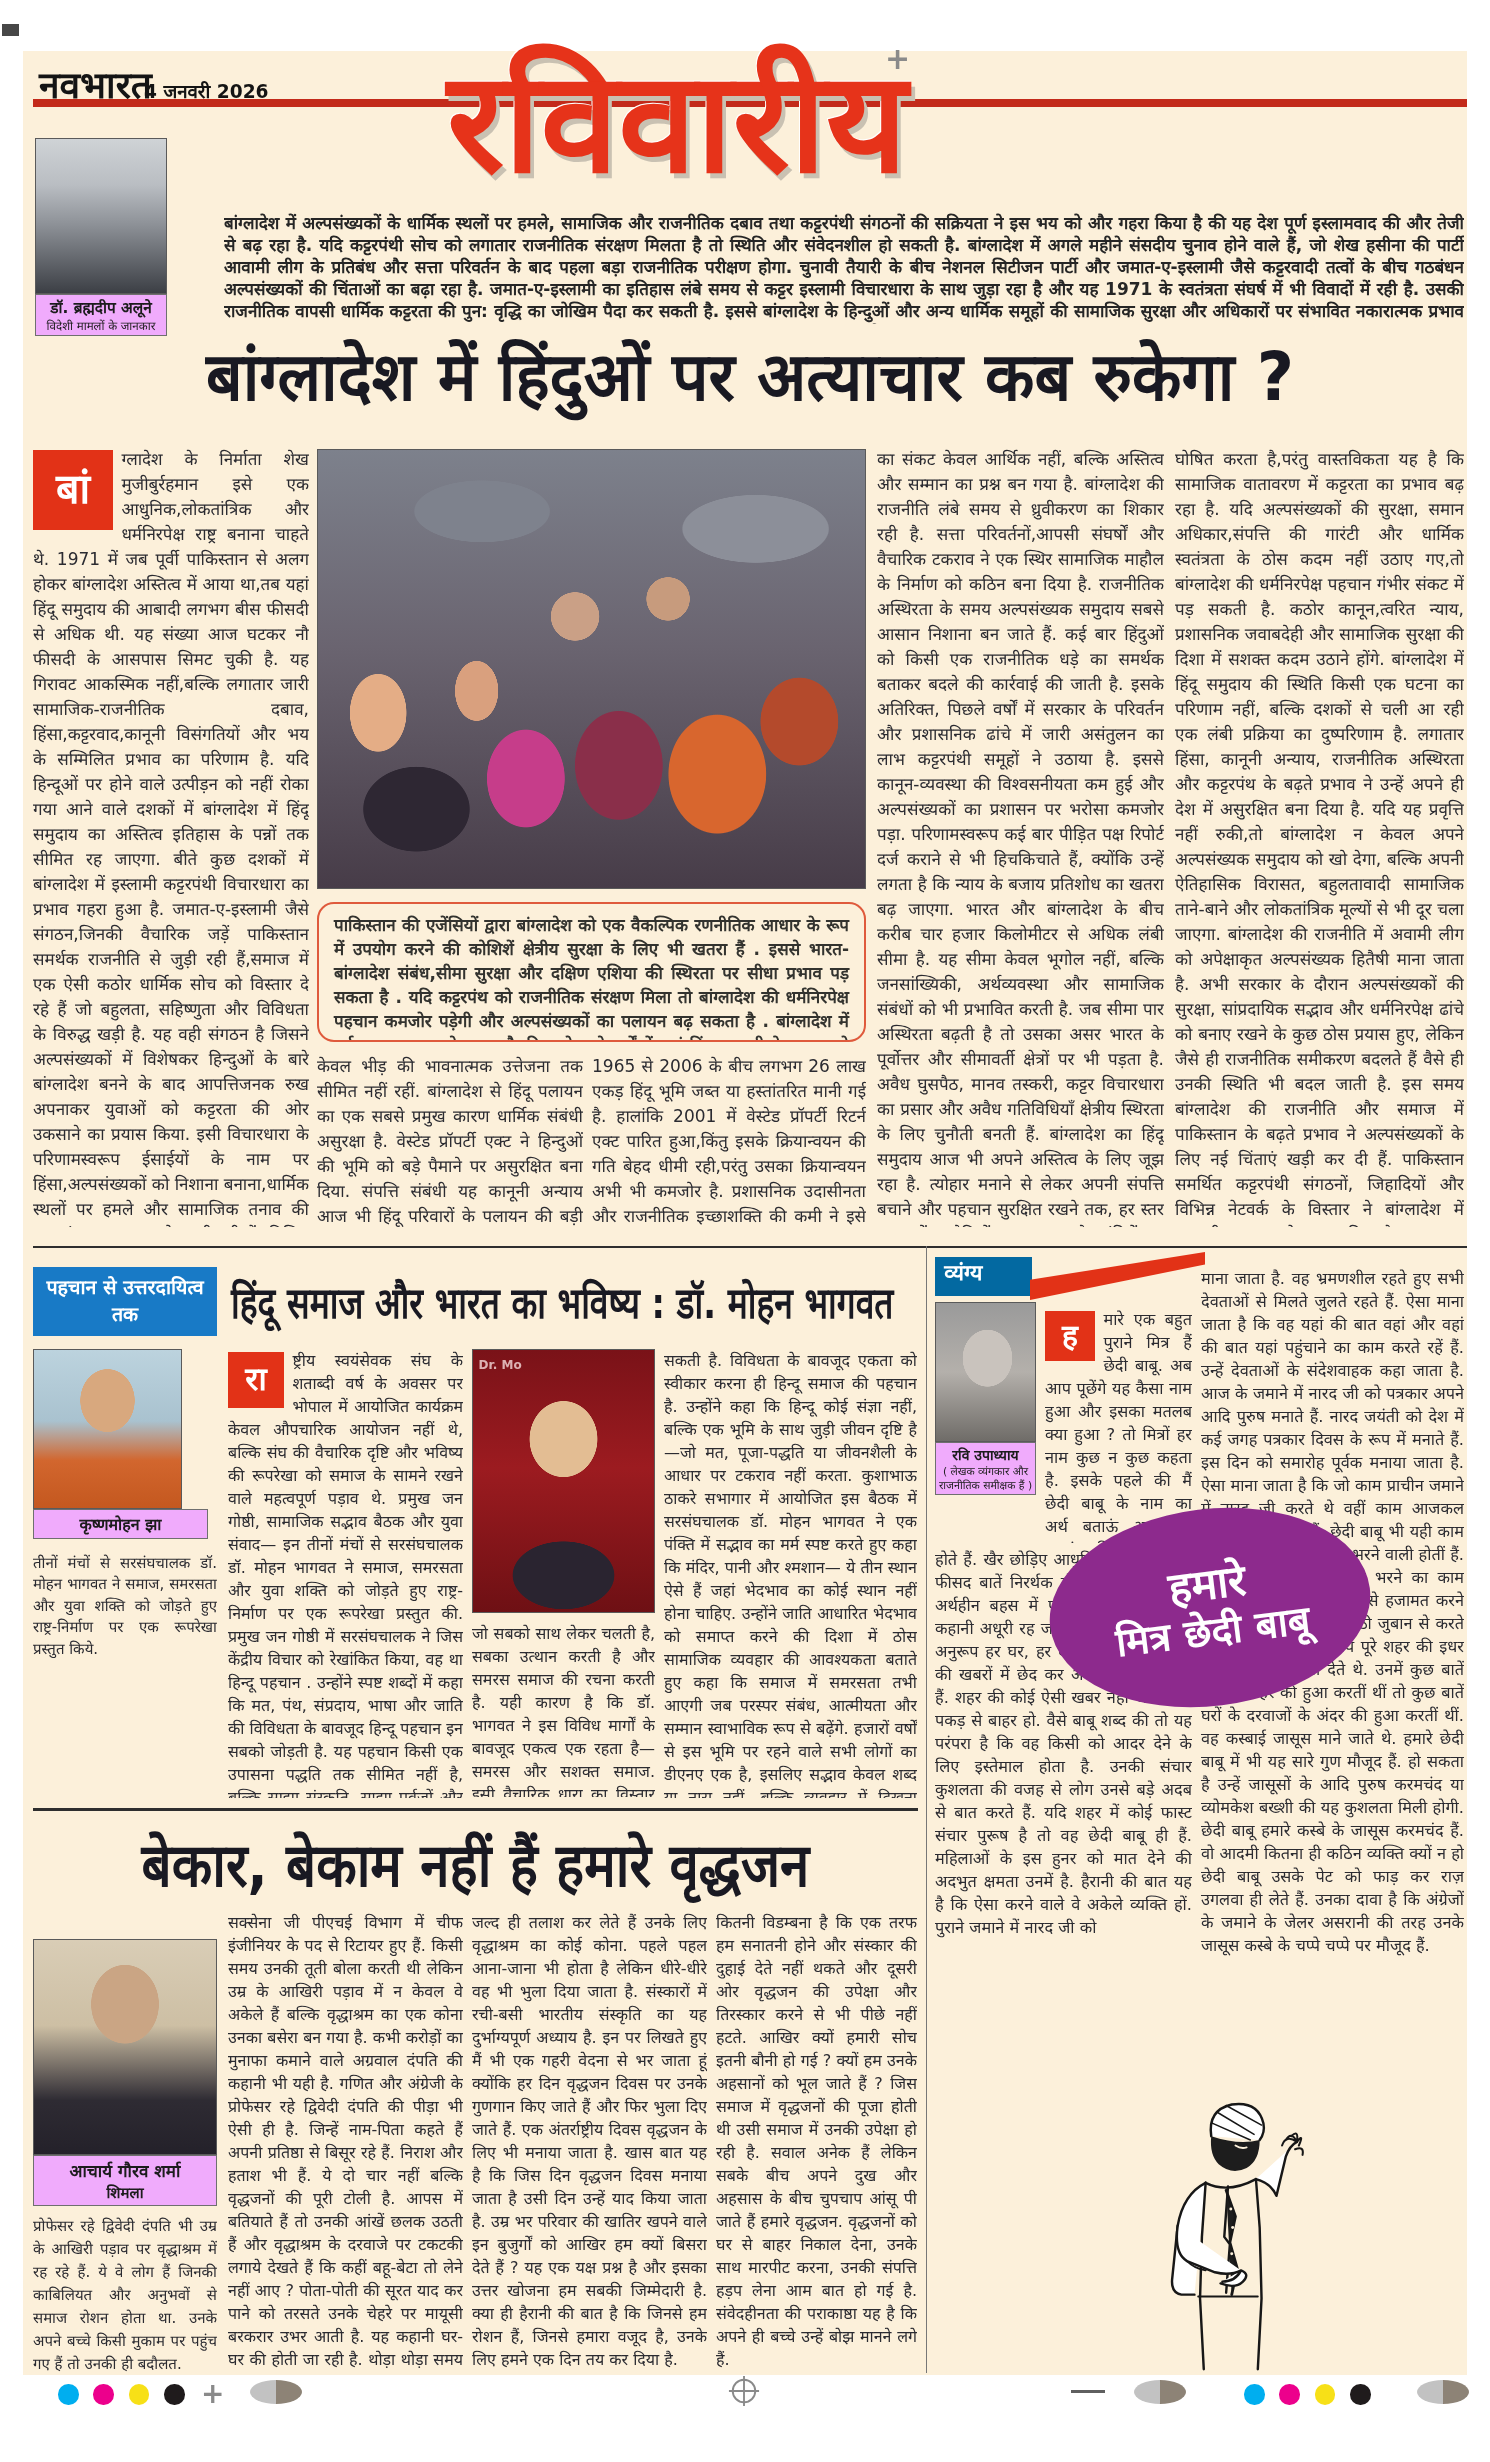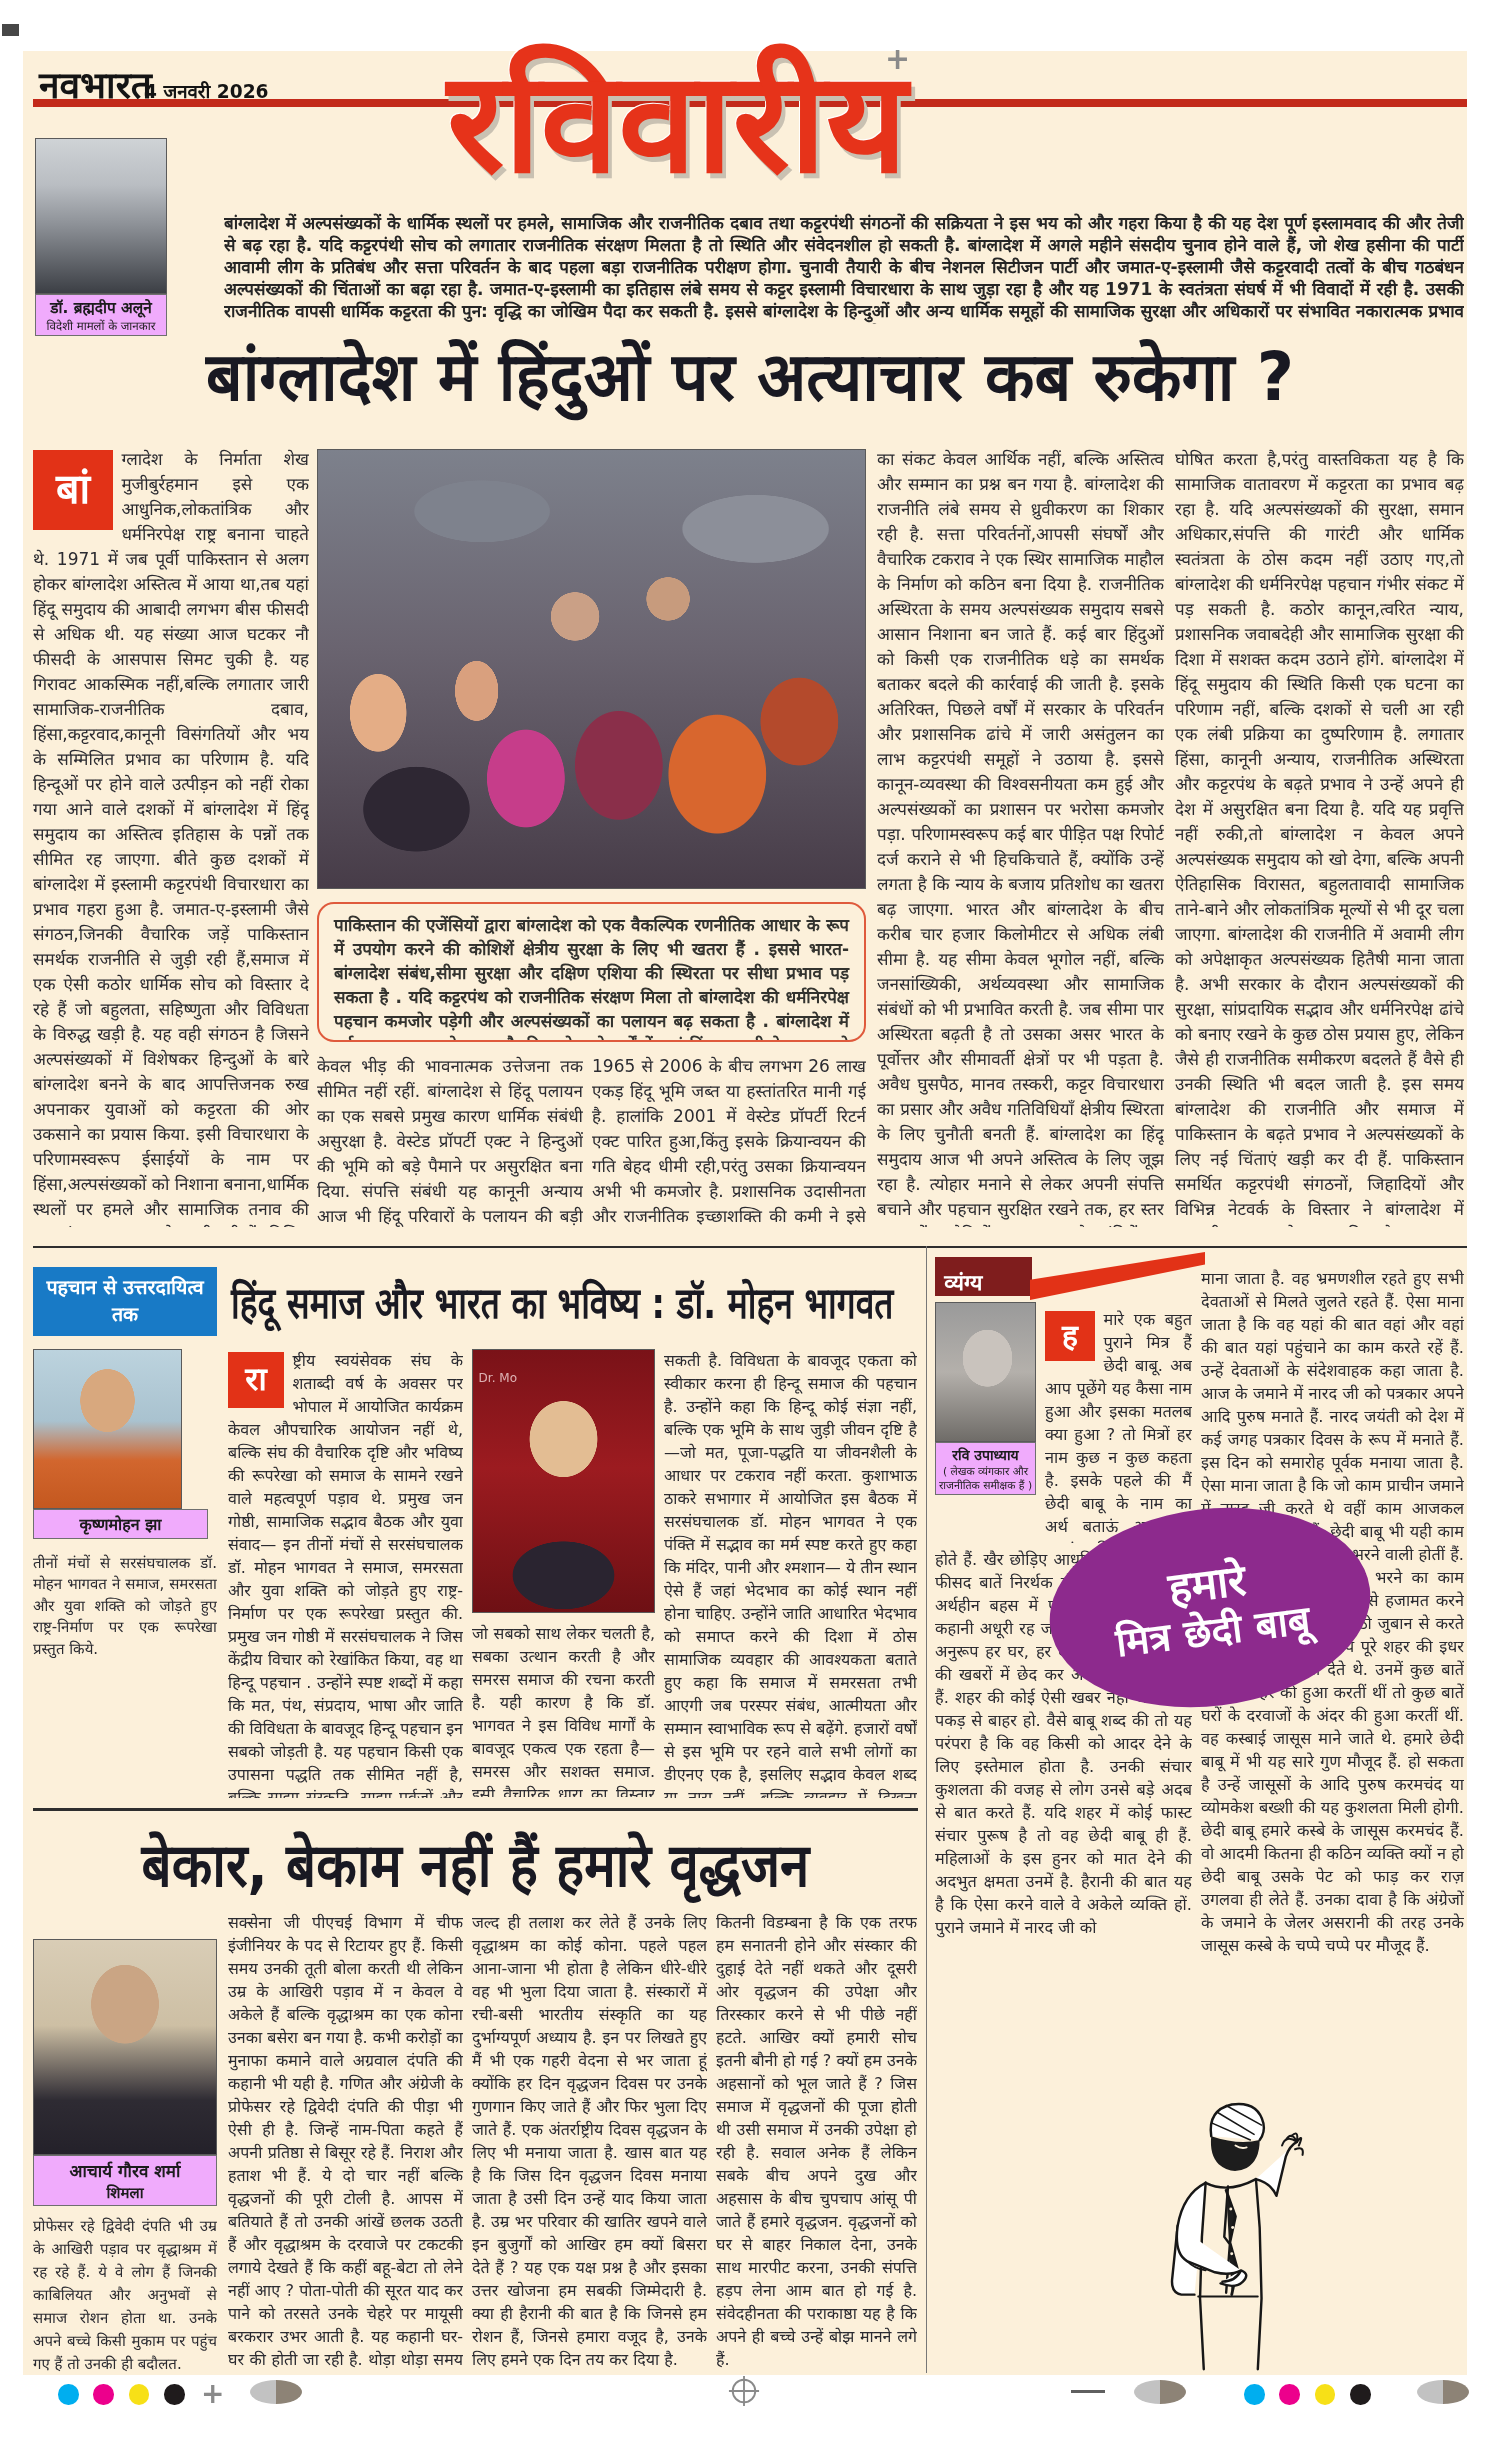--- a/index.html
+++ b/index.html
@@ -14,21 +14,21 @@
             text-shadow:3.7px 4.7px 0 #c9c1b2, -0.9px -0.9px 0 #ffffff;}
   .headline{font-weight:bold;color:#191922;text-align:center;white-space:nowrap;}
   .photo{border:0.9px solid #5a5a5a;box-sizing:border-box;}
   .capbox{border:2.8px solid #df5a3c;border-radius:17px;box-sizing:border-box;
           font-weight:600;text-align:justify;color:#33332f;}
   .namebox{background:#f0abfc;border:0.9px solid #6f6f6f;text-align:center;box-sizing:border-box;color:#1c1c1c;}
   .dropcap{float:left;background:#e23217;color:#fff;font-weight:bold;
            display:flex;align-items:center;justify-content:center;margin:2.8px 8.4px 1.9px 0;}
   .kicker{background:#187ac6;color:#fff;font-weight:bold;text-align:center;
           display:flex;align-items:center;justify-content:center;line-height:1.35;}
-  .vtab{background:#7f1d1d;color:#fff;font-weight:bold;display:flex;align-items:flex-end;box-sizing:border-box;}
+  .vtab{background:#0369a1;color:#fff;font-weight:bold;display:flex;align-items:flex-start;box-sizing:border-box;}
   .ellipse{background:#8d2a8d;border-radius:50%;color:#fff;font-weight:bold;text-align:center;
            display:flex;flex-direction:column;align-items:center;justify-content:center;
            transform:rotate(-7deg);line-height:1.15;}
   .dot{width:20.5px;height:20.5px;border-radius:50%;display:inline-block;margin-right:10.2px;}
   .gellipse{width:52px;height:24px;border-radius:50%;
             background:linear-gradient(90deg,#c2c2c2 50%,#8d8376 50%);}
   .line{background:#2e2e2e;}
   .regplus{color:#8a8a8a;font-weight:bold;}
   .crowd{background-color:#5a5560;background-image:
     radial-gradient(51px 70px at 11% 60%, #e4ad86 0 55%, transparent 56%),
@@ -104,21 +104,21 @@
   <div class="abs namebox" style="left:33px;top:1509px;width:175px;padding:2.8px 0.9px;">
     <div style="font-size:16px;font-weight:bold;">कृष्णमोहन झा</div>
   </div>
   <div class="col" style="left:33px;top:1553px;width:184px;height:244px;font-size:15px;line-height:21.4px;">तीनों मंचों से सरसंघचालक डॉ. मोहन भागवत ने समाज, समरसता और युवा शक्ति को जोड़ते हुए राष्ट्र-निर्माण पर एक रूपरेखा प्रस्तुत किये.</div>
 
   <div class="col" style="left:228px;top:1349px;width:235px;height:449px;font-size:16px;line-height:23px;">
     <span class="dropcap" style="width:56px;height:56px;font-size:32px;">रा</span><span>ष्ट्रीय स्वयंसेवक संघ के शताब्दी वर्ष के अवसर पर भोपाल में आयोजित कार्यक्रम केवल औपचारिक आयोजन नहीं थे, बल्कि संघ की वैचारिक दृष्टि और भविष्य की रूपरेखा को समाज के सामने रखने वाले महत्वपूर्ण पड़ाव थे. प्रमुख जन गोष्ठी, सामाजिक सद्भाव बैठक और युवा संवाद— इन तीनों मंचों से सरसंघचालक डॉ. मोहन भागवत ने समाज, समरसता और युवा शक्ति को जोड़ते हुए राष्ट्र-निर्माण पर एक रूपरेखा प्रस्तुत की. प्रमुख जन गोष्ठी में सरसंघचालक ने जिस केंद्रीय विचार को रेखांकित किया, वह था हिन्दू पहचान . उन्होंने स्पष्ट शब्दों में कहा कि मत, पंथ, संप्रदाय, भाषा और जाति की विविधता के बावजूद हिन्दू पहचान इन सबको जोड़ती है. यह पहचान किसी एक उपासना पद्धति तक सीमित नहीं है, बल्कि साझा संस्कृति, साझा पूर्वजों और साझा जीवन मूल्यों से उपजी हुई है. डॉ. भागवत ने समाज की मानसिक अवस्था को चार वर्णों में विभाजित करते हुए कहा कि जब समाज यह भूल जाता है कि वह हिन्दू है, तब विपत्तियाँ आती हैं. इतिहास इस तथ्य का साक्षी है. उन्होंने यह भी स्पष्ट किया कि हिन्दू होना केवल पूजा-पद्धति नहीं, बल्कि एक स्वभाव और जीवन दृष्टि है. धर्म की भारतीय अवधारणा को समझाते हुए उन्होंने कहा कि धर्म का अर्थ 'रिलीजन' नहीं, बल्कि वह व्यवस्था है</span>
   </div>
 
   <div class="abs photo bhagwat" style="left:472px;top:1349px;width:183px;height:264px;">
-    <span style="position:absolute;left:5.6px;top:21px;color:#f4d9d9;font-size:12px;font-weight:normal;opacity:.8;">Dr. Mo</span>
+    <span style="position:absolute;left:5.6px;top:8px;color:#f4d9d9;font-size:12px;font-weight:bold;opacity:.8;">Dr. Mo</span>
   </div>
   <div class="col" style="left:472px;top:1622px;width:183px;height:175px;font-size:16px;line-height:23px;">जो सबको साथ लेकर चलती है, सबका उत्थान करती है और समरस समाज की रचना करती है. यही कारण है कि डॉ. भागवत ने इस विविध मार्गों के बावजूद एकत्व एक रहता है— समरस और सशक्त समाज. इसी वैचारिक धारा का विस्तार सामाजिक सद्भाव बैठक में देखने को मिला.</div>
   <div class="col" style="left:664px;top:1349px;width:253px;height:449px;font-size:16px;line-height:23px;">सकती है. विविधता के बावजूद एकता को स्वीकार करना ही हिन्दू समाज की पहचान है. उन्होंने कहा कि हिन्दू कोई संज्ञा नहीं, बल्कि एक भूमि के साथ जुड़ी जीवन दृष्टि है—जो मत, पूजा-पद्धति या जीवनशैली के आधार पर टकराव नहीं करता. कुशाभाऊ ठाकरे सभागार में आयोजित इस बैठक में सरसंघचालक डॉ. मोहन भागवत ने एक पंक्ति में सद्भाव का मर्म स्पष्ट करते हुए कहा कि मंदिर, पानी और श्मशान— ये तीन स्थान ऐसे हैं जहां भेदभाव का कोई स्थान नहीं होना चाहिए. उन्होंने जाति आधारित भेदभाव को समाप्त करने की दिशा में ठोस सामाजिक व्यवहार की आवश्यकता बताते हुए कहा कि समाज में समरसता तभी आएगी जब परस्पर संबंध, आत्मीयता और सम्मान स्वाभाविक रूप से बढ़ेंगे. हजारों वर्षों से इस भूमि पर रहने वाले सभी लोगों का डीएनए एक है, इसलिए सद्भाव केवल शब्द या नारा नहीं, बल्कि व्यवहार में दिखना चाहिए. 'ग्रीन महाशिवरात्रि' जैसे अभियानों की चर्चा करते हुए उन्होंने कहा कि धार्मिक आयोजन पर्यावरण की रक्षा के साथ भी जुड़ने चाहिए. भारतीय समाज की कल्पना सदैव ऐसी रही है, जिसमें जीवन भौतिक और आध्यात्मिक—दोनों दृष्टियों से सुखी हो. डॉ. भागवत ने इस अवसर पर अत्यंत महत्वपूर्ण बात कही कि कानून समाज को नियंत्रित कर सकता है, लेकिन समाज को जोड़कर रखने का कार्य केवल सदभावना कर सकती है.</div>
 
   <div class="abs headline" style="left:33px;top:1822px;width:885px;font-size:60px;transform:scaleX(0.88);transform-origin:center;">बेकार, बेकाम नहीं हैं हमारे वृद्धजन</div>
 
   <div class="abs photo face3" style="left:33px;top:1939px;width:184px;height:216px;"></div>
   <div class="abs namebox" style="left:33px;top:2155px;width:184px;padding:2.8px 0.9px;">
     <div style="font-size:17px;font-weight:bold;">आचार्य गौरव शर्मा</div>
     <div style="font-size:15px;font-weight:bold;">शिमला</div>

